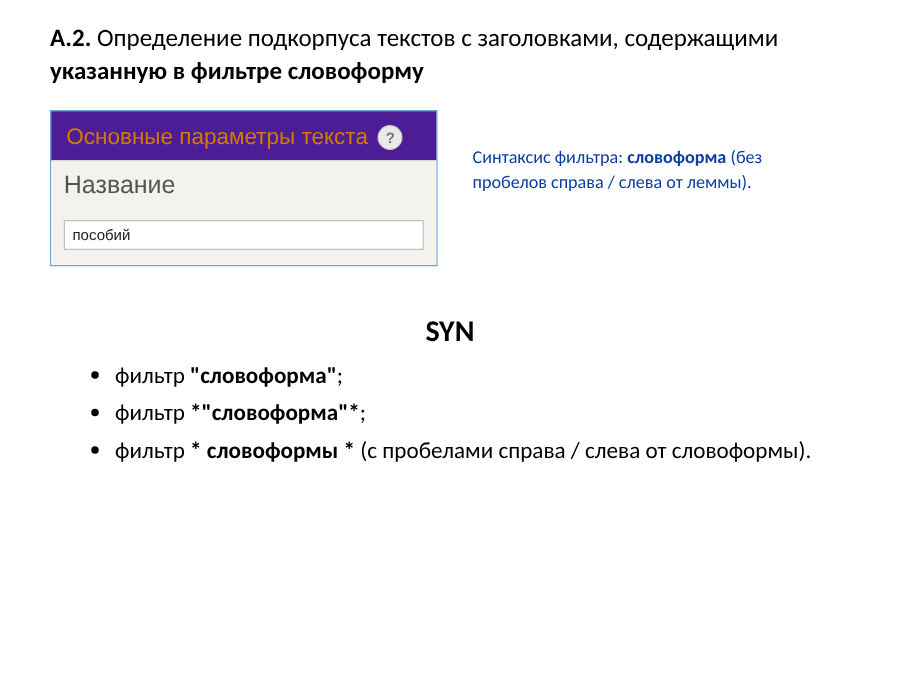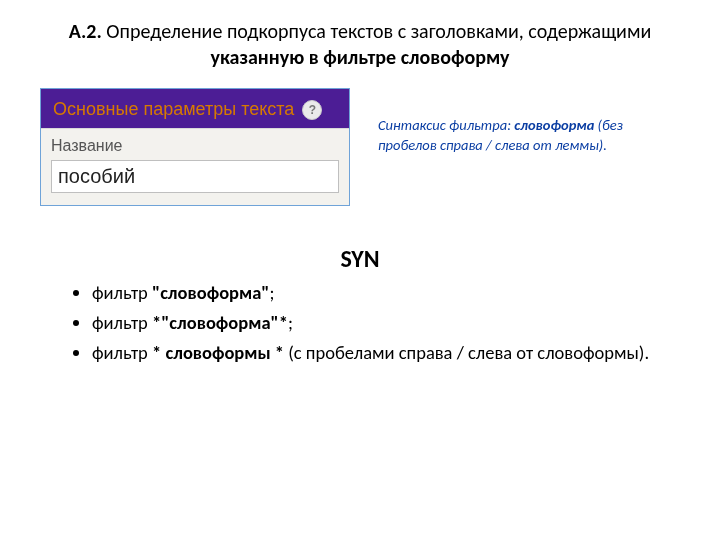--- a/index.html
+++ b/index.html
@@ -10,21 +10,21 @@
     font-family: Calibri, Arial, sans-serif;
     background: #fff;
     color: #000;
     position: relative;
   }
   .slide {
     padding: 18px 40px 20px 40px;
     box-sizing: border-box;
   }
   .title {
-    text-align: center;
+    text-align: left;
     font-size: 20px;
     line-height: 1.3;
     margin: 0 0 18px 0;
     font-weight: normal;
   }
   .title .sect {
     font-weight: bold;
   }
   .title .emph {
     font-weight: bold;
@@ -61,41 +61,40 @@
     text-align: center;
     font-weight: bold;
     border: 1px solid #ccc;
   }
   .panel-body {
     background: #f3f2ee;
     padding: 8px 10px 12px 10px;
   }
   .field-label {
     font-family: Arial, sans-serif;
-    font-size: 16px;
+    font-size: 20px;
     color: #555;
-    margin-bottom: 5px;
+    margin-bottom: 16px;
   }
   .field-input {
     width: 100%;
     box-sizing: border-box;
     border: 1px solid #bfbfbf;
     background: #fff;
     padding: 4px 6px;
     font-family: Arial, sans-serif;
-    font-size: 20px;
+    font-size: 12px;
     color: #222;
   }
   .note {
     color: #0b3ea3;
     font-size: 14.5px;
     line-height: 1.35;
     margin-top: 28px;
     max-width: 280px;
-    font-style: italic;
   }
   .note .kw {
     font-weight: bold;
   }
   .syn-block {
     margin-top: 38px;
   }
   .syn-title {
     text-align: center;
     font-weight: bold;

